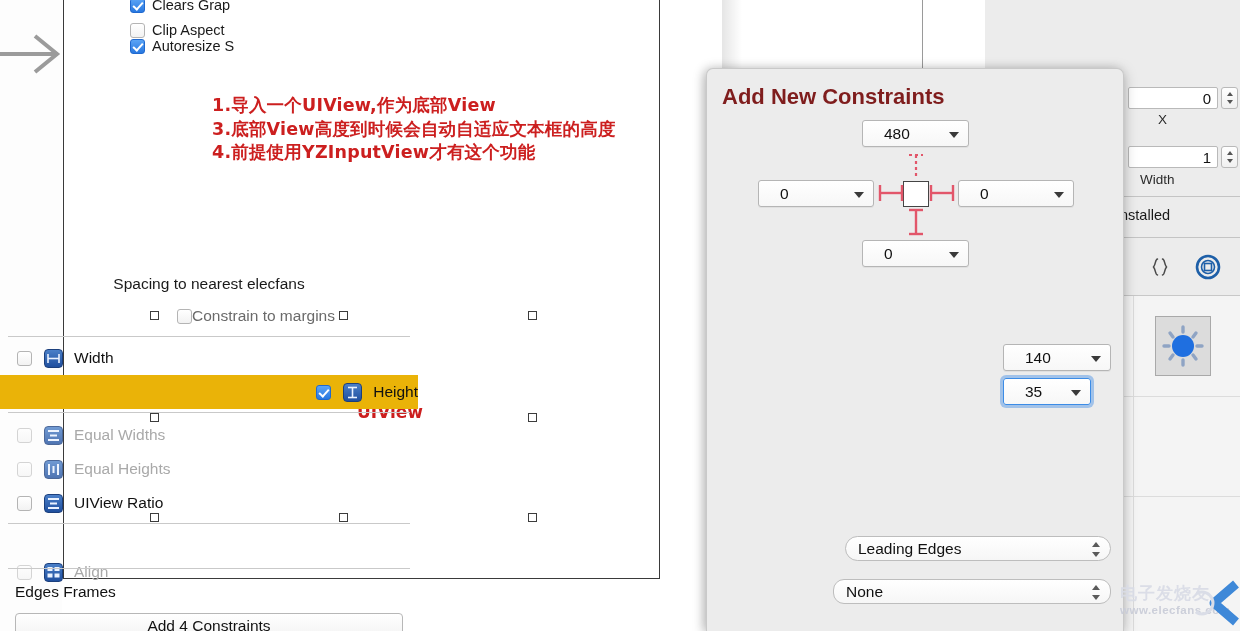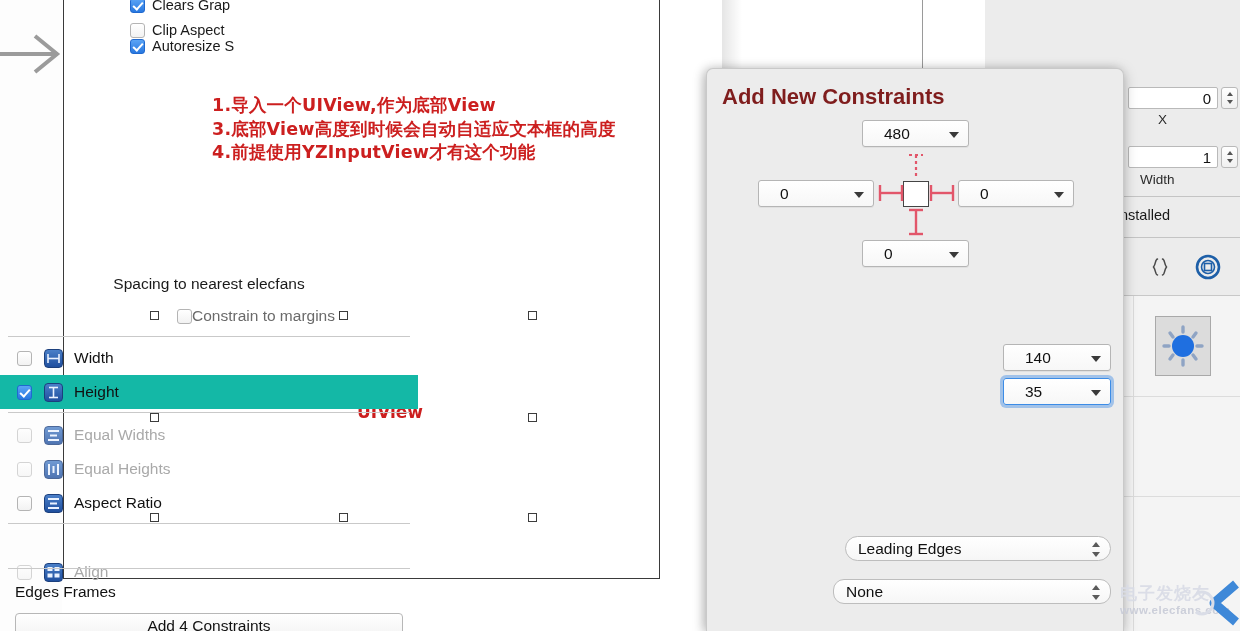--- a/index.html
+++ b/index.html
@@ -156,21 +156,21 @@
   .cons-row .cbx{margin-left:17px;}
   .cons-row .gi{
     width:19px;height:19px;border-radius:4px;margin-left:12px;flex:none;
     background:linear-gradient(#4a7fc8,#1f4f9e);border:1px solid #1b3f7d;
     position:relative;box-sizing:border-box;
   }
   .cons-row .gi.dim{opacity:.78;}
   .cons-row .rlabel{margin-left:11px;font-size:15.5px;color:#111;}
   .cons-row .rlabel.dim{color:#a9a9a9;}
 
-  #height-row{background:#14b8a6;}
+  #height-row{background:#eab308;justify-content:flex-end;}
 
   .select-btn{
     position:absolute;box-sizing:border-box;height:25px;
     background:linear-gradient(#ffffff,#f6f6f6);
     border:1px solid #bdbdbd;border-radius:13px;
     font-size:15.5px;color:#111;line-height:23px;padding-left:12px;
   }
   .select-btn.sq{border-radius:11px;}
   .chev{position:absolute;right:9px;top:4px;width:9px;height:17px;}
   .chev:before,.chev:after{
@@ -404,21 +404,21 @@
   <div class="cbx on"></div>
   <div class="gi">
     <svg width="17" height="17" viewBox="0 0 17 17">
       <line x1="4" y1="3.5" x2="13" y2="3.5" stroke="#eaf2ff" stroke-width="1.6"></line>
       <line x1="4" y1="13.5" x2="13" y2="13.5" stroke="#eaf2ff" stroke-width="1.6"></line>
       <line x1="8.5" y1="3.5" x2="8.5" y2="13.5" stroke="#eaf2ff" stroke-width="1.6"></line>
     </svg>
   </div>
   <span class="rlabel">Height</span>
 </div>
-<div class="popup-btn focused" style="left:1003px;top:378px;width:108px">
+<div class="popup-btn focused" style="left:1003px;top:378px;width:88px">
   <span>35</span>
   <span class="caret"></span>
 </div>
 
 <div class="dlg-rule" style="top:412px"></div>
 
 <div class="cons-row" style="top:418px">
   <div class="cbx" style="opacity:.55"></div>
   <div class="gi dim">
     <svg width="17" height="17" viewBox="0 0 17 17">
@@ -444,21 +444,21 @@
 
 <div class="cons-row" style="top:486px">
   <div class="cbx"></div>
   <div class="gi">
     <svg width="17" height="17" viewBox="0 0 17 17">
       <rect x="3" y="3" width="11" height="2" fill="#eaf2ff"></rect>
       <rect x="5" y="7.5" width="7" height="2" fill="#eaf2ff"></rect>
       <rect x="3" y="12" width="11" height="2" fill="#eaf2ff"></rect>
     </svg>
   </div>
-  <span class="rlabel">Aspect Ratio</span>
+  <span class="rlabel">UIView Ratio</span>
 </div>
 
 <div class="dlg-rule" style="top:523px"></div>
 
 <div class="cons-row" style="top:555px">
   <div class="cbx" style="opacity:.55"></div>
   <div class="gi">
     <svg width="17" height="17" viewBox="0 0 17 17">
       <rect x="2.5" y="3" width="5" height="4" fill="#eaf2ff"></rect>
       <rect x="2.5" y="9.5" width="5" height="4" fill="#eaf2ff"></rect>

